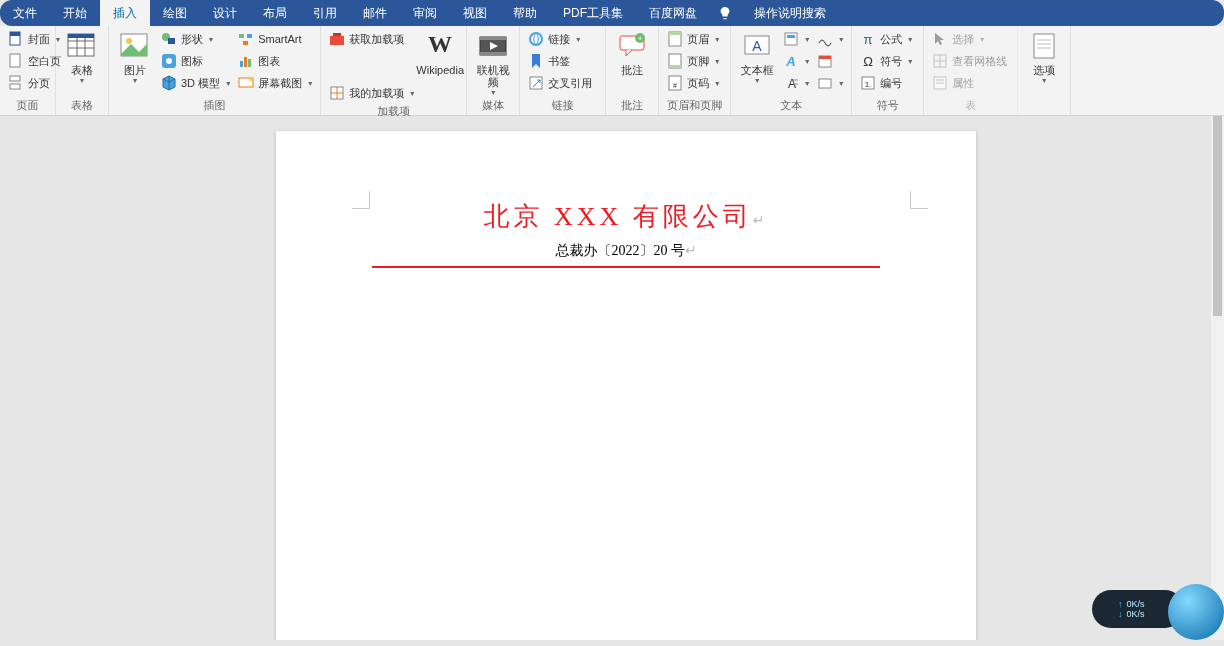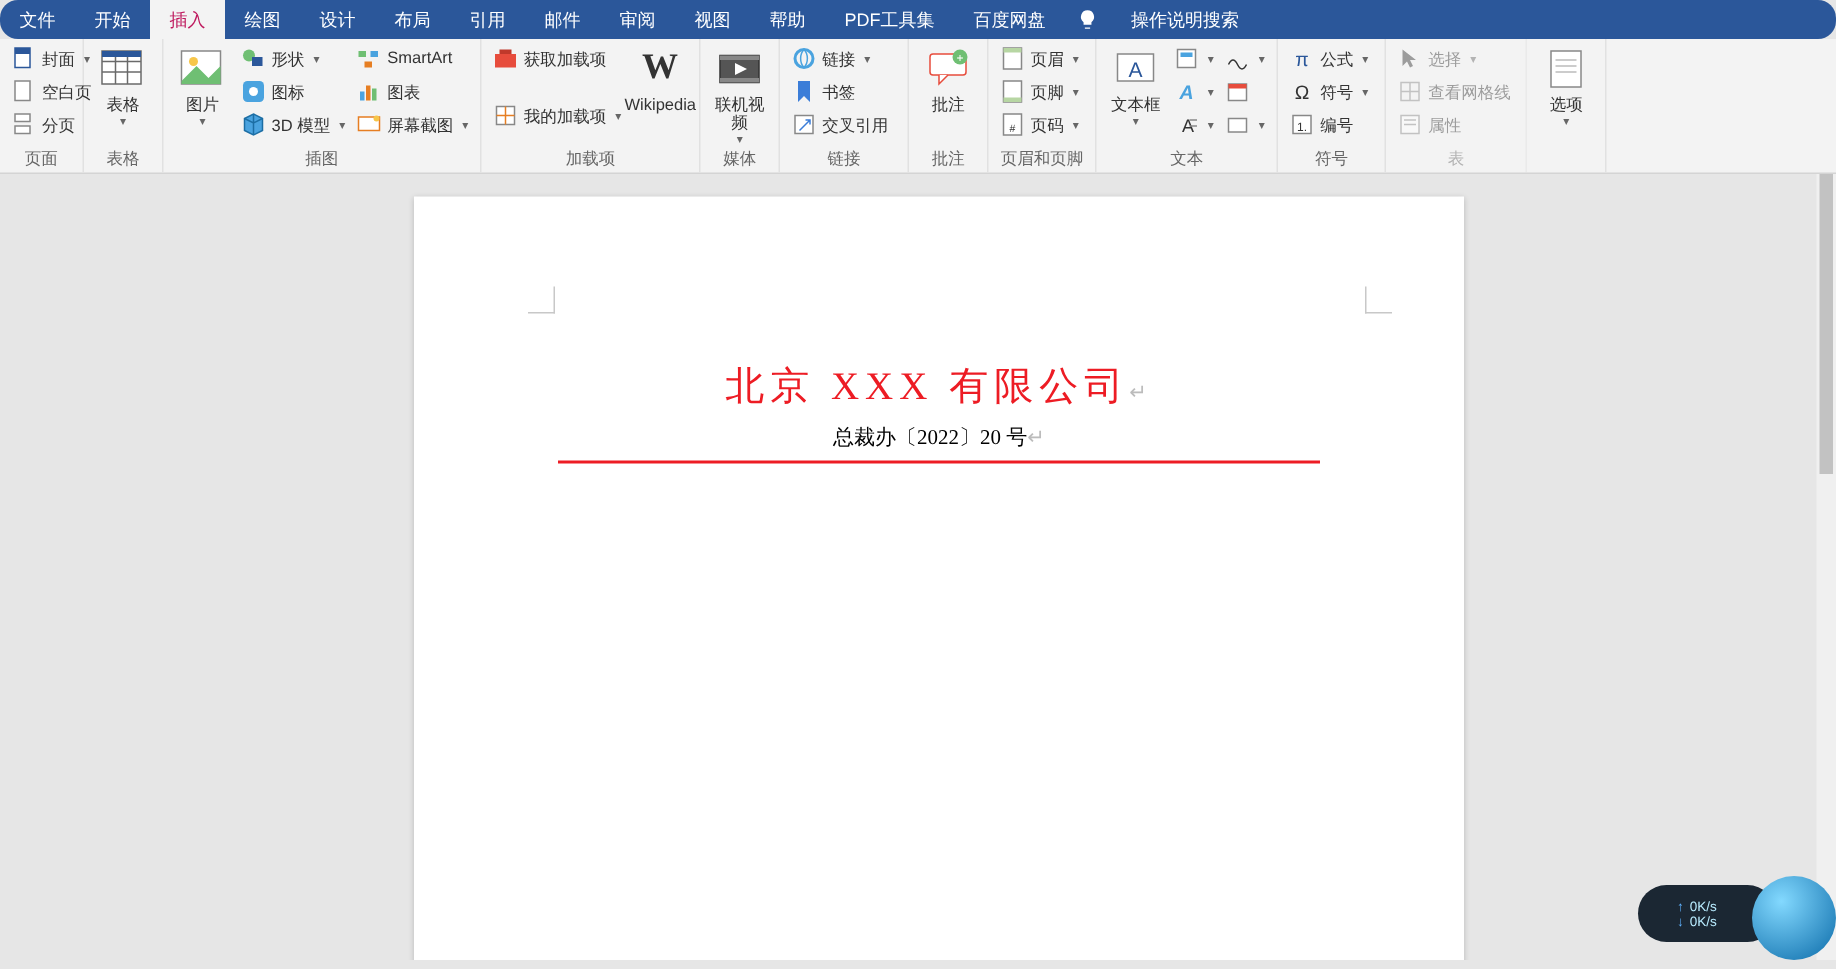--- a/index.html
+++ b/index.html
@@ -1,21 +1,21 @@
 <!DOCTYPE html>
 <html><head>
 <meta charset="utf-8">
 <style>
 * { box-sizing: border-box; margin: 0; padding: 0; }
 body { font-family: "Microsoft YaHei", "Segoe UI", sans-serif; font-size: 12px; background: #e6e6e6; overflow: hidden; width: 1224px; height: 646px; position: relative; }
 
 
 .menu-bar { background: #2b579a; height: 26px; display: flex; align-items: stretch; color: #fff; border-radius: 12px; }
 .menu-tab { padding: 0 13px; display: flex; align-items: center; cursor: pointer; font-size: 12px; }
-.menu-tab.active { background: #f3f3f3; color: #be185d; }
+.menu-tab.active { background: #f3f3f3; color: #0369a1; }
 .tell-me { display: flex; align-items: center; margin-left: 8px; gap: 22px; }
 .bulb-icon { width: 14px; height: 14px; display: inline-block; }
 
 
 .ribbon { background: #f3f3f3; height: 90px; display: flex; border-bottom: 1px solid #d4d4d4; }
 .ribbon-group { border-right: 1px solid #e1e1e1; display: flex; flex-direction: column; padding: 2px 4px 0 4px; }
 .group-body { flex: 1; display: flex; align-items: flex-start; }
 .group-label { text-align: center; font-size: 11px; color: #666; padding-bottom: 2px; }
 
 .big-btn { display: flex; flex-direction: column; align-items: center; justify-content: flex-start; width: 44px; padding: 2px 2px 0 2px; cursor: pointer; text-align: center; }
@@ -30,21 +30,21 @@
 
 .disabled { opacity: 0.45; }
 
 
 .doc-area { position: absolute; top: 116px; left: 0; right: 13px; bottom: 6px; background: #e6e6e6; overflow: hidden; }
 .page { position: absolute; left: 276px; top: 15px; width: 700px; height: 900px; background: #fff; box-shadow: 0 1px 4px rgba(0,0,0,0.2); }
 .margin-corner { position: absolute; width: 18px; height: 18px; border-color: #c8c8c8; }
 .mc-tl { top: 78px; left: 94px; border-left: 1px solid #c8c8c8; border-top: 1px solid #c8c8c8; transform: translate(-18px,-18px) rotate(180deg); }
 .mc-tr { top: 78px; right: 66px; border-right: 1px solid #c8c8c8; border-top: 1px solid #c8c8c8; transform: translate(18px,-18px) rotate(180deg); }
 
-.title-red { font-family: "SimSun", serif; color: #ed1c24; font-size: 26px; letter-spacing: 4px; text-align: center; margin-top: 109px; font-weight: 500; }
+.title-red { font-family: "SimSun", serif; color: #ed1c24; font-size: 26px; letter-spacing: 4px; text-align: center; margin-top: 68px; font-weight: 500; }
 .sub-line { font-family: "SimSun", serif; font-size: 14px; text-align: center; margin-top: 8px; }
 .para-mark { color: #bcbcbc; font-size: 14px; font-family: "SimSun", serif; }
 .red-rule { height: 2px; background: #ed1c24; margin: 6px 96px 0 96px; }
 
 .vscroll { position: absolute; right: 0; top: 116px; bottom: 6px; width: 13px; background: #f0f0f0; }
 .vthumb { position: absolute; left: 2px; right: 2px; top: 0; height: 200px; background: #c2c2c2; }
 
 
 .net-badge { position: absolute; right: 40px; bottom: 18px; width: 92px; height: 38px; background: #1b2733; border-radius: 19px; display: flex; flex-direction: column; justify-content: center; padding-left: 26px; color: #b9ecff; font-size: 9px; }
 .net-badge .row { display: flex; align-items: center; gap: 4px; }
@@ -222,21 +222,21 @@
       <div class="sm-stack">
         <div class="sm-row">
           <span class="ico-sm">
               <svg width="16" height="16">
                 <rect x="1" y="5" width="14" height="9" fill="#e74c3c"></rect>
                 <rect x="4" y="2" width="8" height="3" fill="#c0392b"></rect>
               </svg>
             </span>
           <span>获取加载项</span>
         </div>
-        <div class="sm-row" style="margin-top:16px">
+        <div class="sm-row" style="margin-top:32px">
           <span class="ico-sm">
               <svg width="16" height="16">
                 <rect x="2" y="2" width="12" height="12" fill="#fff" stroke="#888"></rect>
                 <path d="M8 2 V14 M2 8 H14" stroke="#e67e22"></path>
               </svg>
             </span>
           <span>我的加载项</span>
             <span class="caret-sm">▾</span>
         </div>
       </div>

